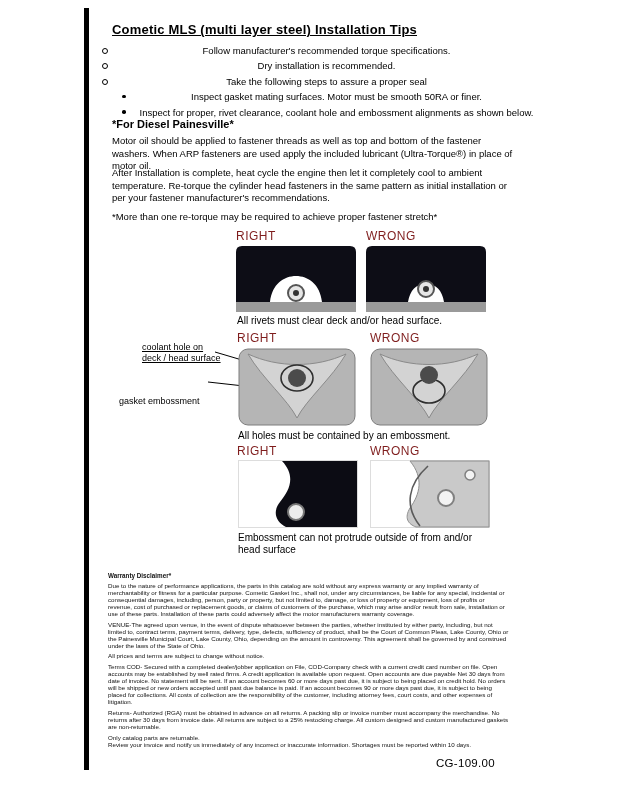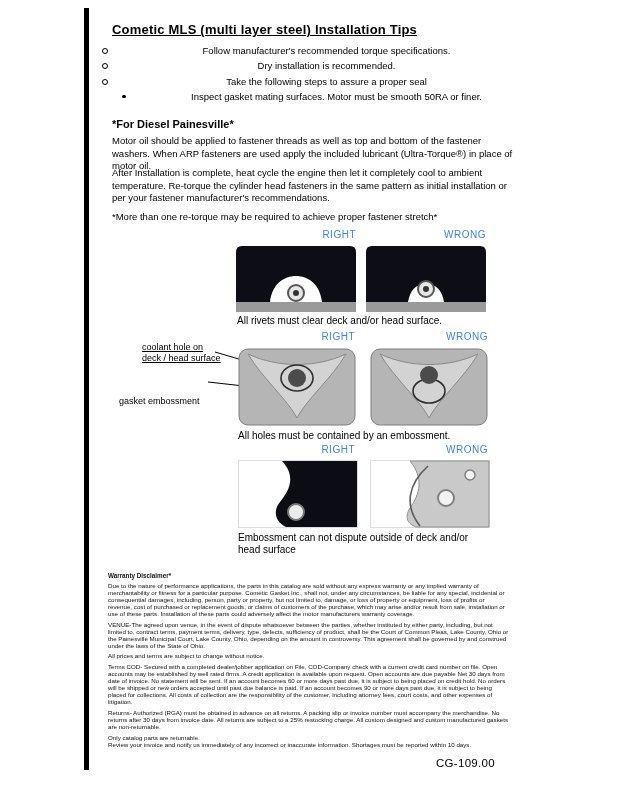--- a/index.html
+++ b/index.html
@@ -28,21 +28,21 @@
     content:""; position:absolute; left:21px; top:3.5px;
     width:3.5px; height:3.5px; background:#000; border-radius:50%;
   }
 
   .diesel-h { position:absolute; left:112px; top:118px; font-size:11px; font-weight:bold; }
   .bodytext { position:absolute; left:112px; width:408px; font-size:9.5px; line-height:1.32; }
   .p1 { top:135px; }
   .p2 { top:167px; }
   .note { top:211px; }
 
-  .dg-head { position:absolute; width:120px; text-align:right; font-size:10px; letter-spacing:.5px; color:#3b82f6; }
+  .dg-head { position:absolute; width:120px; text-align:left; font-size:12px; letter-spacing:.5px; color:#7f1d1d; }
   .dg { position:absolute; }
   .dg svg { display:block; }
   .caption { position:absolute; font-size:10px; line-height:1.2; color:#000; }
 
   .dg-label { position:absolute; font-size:9px; line-height:1.2; color:#000; }
   .overlay { position:absolute; pointer-events:none; }
 
   .legal { position:absolute; left:108px; top:572px; width:402px; color:#111; }
   .legal-h { font-size:6.3px; font-weight:bold; margin-bottom:4px; }
   .legal p { font-size:6.2px; line-height:1.12; margin-bottom:4px; }
@@ -56,20 +56,21 @@
 <div class="page">
   <div class="left-rule"></div>
 
   <h1 class="title">Cometic MLS (multi layer steel) Installation Tips</h1>
 
   <ul class="tips">
     <li class="tip">Follow manufacturer's recommended torque specifications.</li>
     <li class="tip">Dry installation is recommended.</li>
     <li class="tip">Take the following steps to assure a proper seal</li>
     <li class="subtip">Inspect gasket mating surfaces.  Motor must be smooth 50RA or finer.</li>
+    <li class="subtip">Inspect for proper, rivet clearance, coolant hole and embossment alignments as shown below.</li>
   </ul>
 
   <h2 class="diesel-h">*For Diesel Painesville*</h2>
   <p class="bodytext p1">Motor oil should be applied to fastener threads as well as top and bottom of the fastener washers. When ARP fasteners are used apply the included lubricant (Ultra-Torque®) in place of motor oil.</p>
   <p class="bodytext p2">After Installation is complete, heat cycle the engine then let it completely cool to ambient temperature. Re-torque the cylinder head fasteners in the same pattern as initial installation or per your fastener manufacturer's recommendations.</p>
   <p class="bodytext note">*More than one re-torque may be required to achieve proper fastener stretch*</p>
 
   <div class="dg-head" style="left:236px; top:229px;">RIGHT</div>
   <div class="dg-head" style="left:366px; top:229px;">WRONG</div>
 
@@ -135,21 +136,21 @@
   </div>
   <div class="dg" style="left:370px; top:460px;">
     <svg width="120" height="68" viewBox="0 0 120 68">
       <rect x="0.5" y="0.5" width="119" height="67" fill="#ffffff" stroke="#dddddd"></rect>
       <path d="M40,1 C54,18 50,34 40,48 C34,58 38,64 46,67 L119,67 L119,1 Z" fill="#c9c9c9" stroke="#8f8f8f"></path>
       <path d="M58,6 C38,24 34,46 50,66" fill="none" stroke="#5a5a5a" stroke-width="1.6"></path>
       <circle cx="76" cy="38" r="8" fill="#f3f3f3" stroke="#808080" stroke-width="2"></circle>
       <circle cx="100" cy="15" r="5" fill="#f3f3f3" stroke="#808080" stroke-width="1.5"></circle>
     </svg>
   </div>
-  <div class="caption" style="left:238px; top:532px; width:240px;">Embossment can not dispute outside of deck and/or head surface</div>
+  <div class="caption" style="left:238px; top:532px; width:240px;">Embossment can not protrude outside of from and/or head surface</div>
 
   <div class="legal">
     <div class="legal-h">Warranty Disclaimer*</div>
     <p>Due to the nature of performance applications, the parts in this catalog are sold without any express warranty or any implied warranty of merchantability or fitness for a particular purpose.  Cometic Gasket Inc., shall not, under any circumstances, be liable for any special, incidental or consequential damages, including, person, party or property, but not limited to, damage, or loss of property or equipment, loss of profits or revenue, cost of purchased or replacement goods, or claims of customers of the purchase, which may arise and/or result from sale, installation or use of these parts.  Installation of these parts could adversely affect the motor manufacturers warranty coverage.</p>
     <p>VENUE-The agreed upon venue, in the event of dispute whatsoever between the parties, whether instituted by either party, including, but not limited to, contract terms, payment terms, delivery, type, defects, sufficiency of product, shall be the Court of Common Pleas, Lake County, Ohio or the Painesville Municipal Court, Lake County, Ohio, depending on the amount in controversy.  This agreement shall be governed by and construed under the laws of the State of Ohio.</p>
     <p>All prices and terms are subject to change without notice.</p>
     <p>Terms COD- Secured with a completed dealer/jobber application on File, COD-Company check with a current credit card number on file.  Open accounts may be established by well rated firms.  A credit application is available upon request.  Open accounts are due payable Net 30 days from date of invoice.  No statement will be sent.  If an account becomes 60 or more days past due, it is subject to being placed on credit hold.  No orders will be shipped or new orders accepted until past due balance is paid.  If an account becomes 90 or more days past due, it is subject to being placed for collections.  All costs of collection are the responsibility of the customer, including attorney fees, court costs, and other expenses of litigation.</p>
     <p>Returns- Authorized (RGA) must be obtained in advance on all returns.  A packing slip or invoice number must accompany the merchandise.  No returns after 30 days from invoice date.  All returns are subject to a 25% restocking charge.  All custom designed and custom manufactured gaskets are non-returnable.</p>
     <p class="tight">Only catalog parts are returnable.</p>
     <p>Review your invoice and notify us immediately of any incorrect or inaccurate information.  Shortages must be reported within 10 days.</p>

